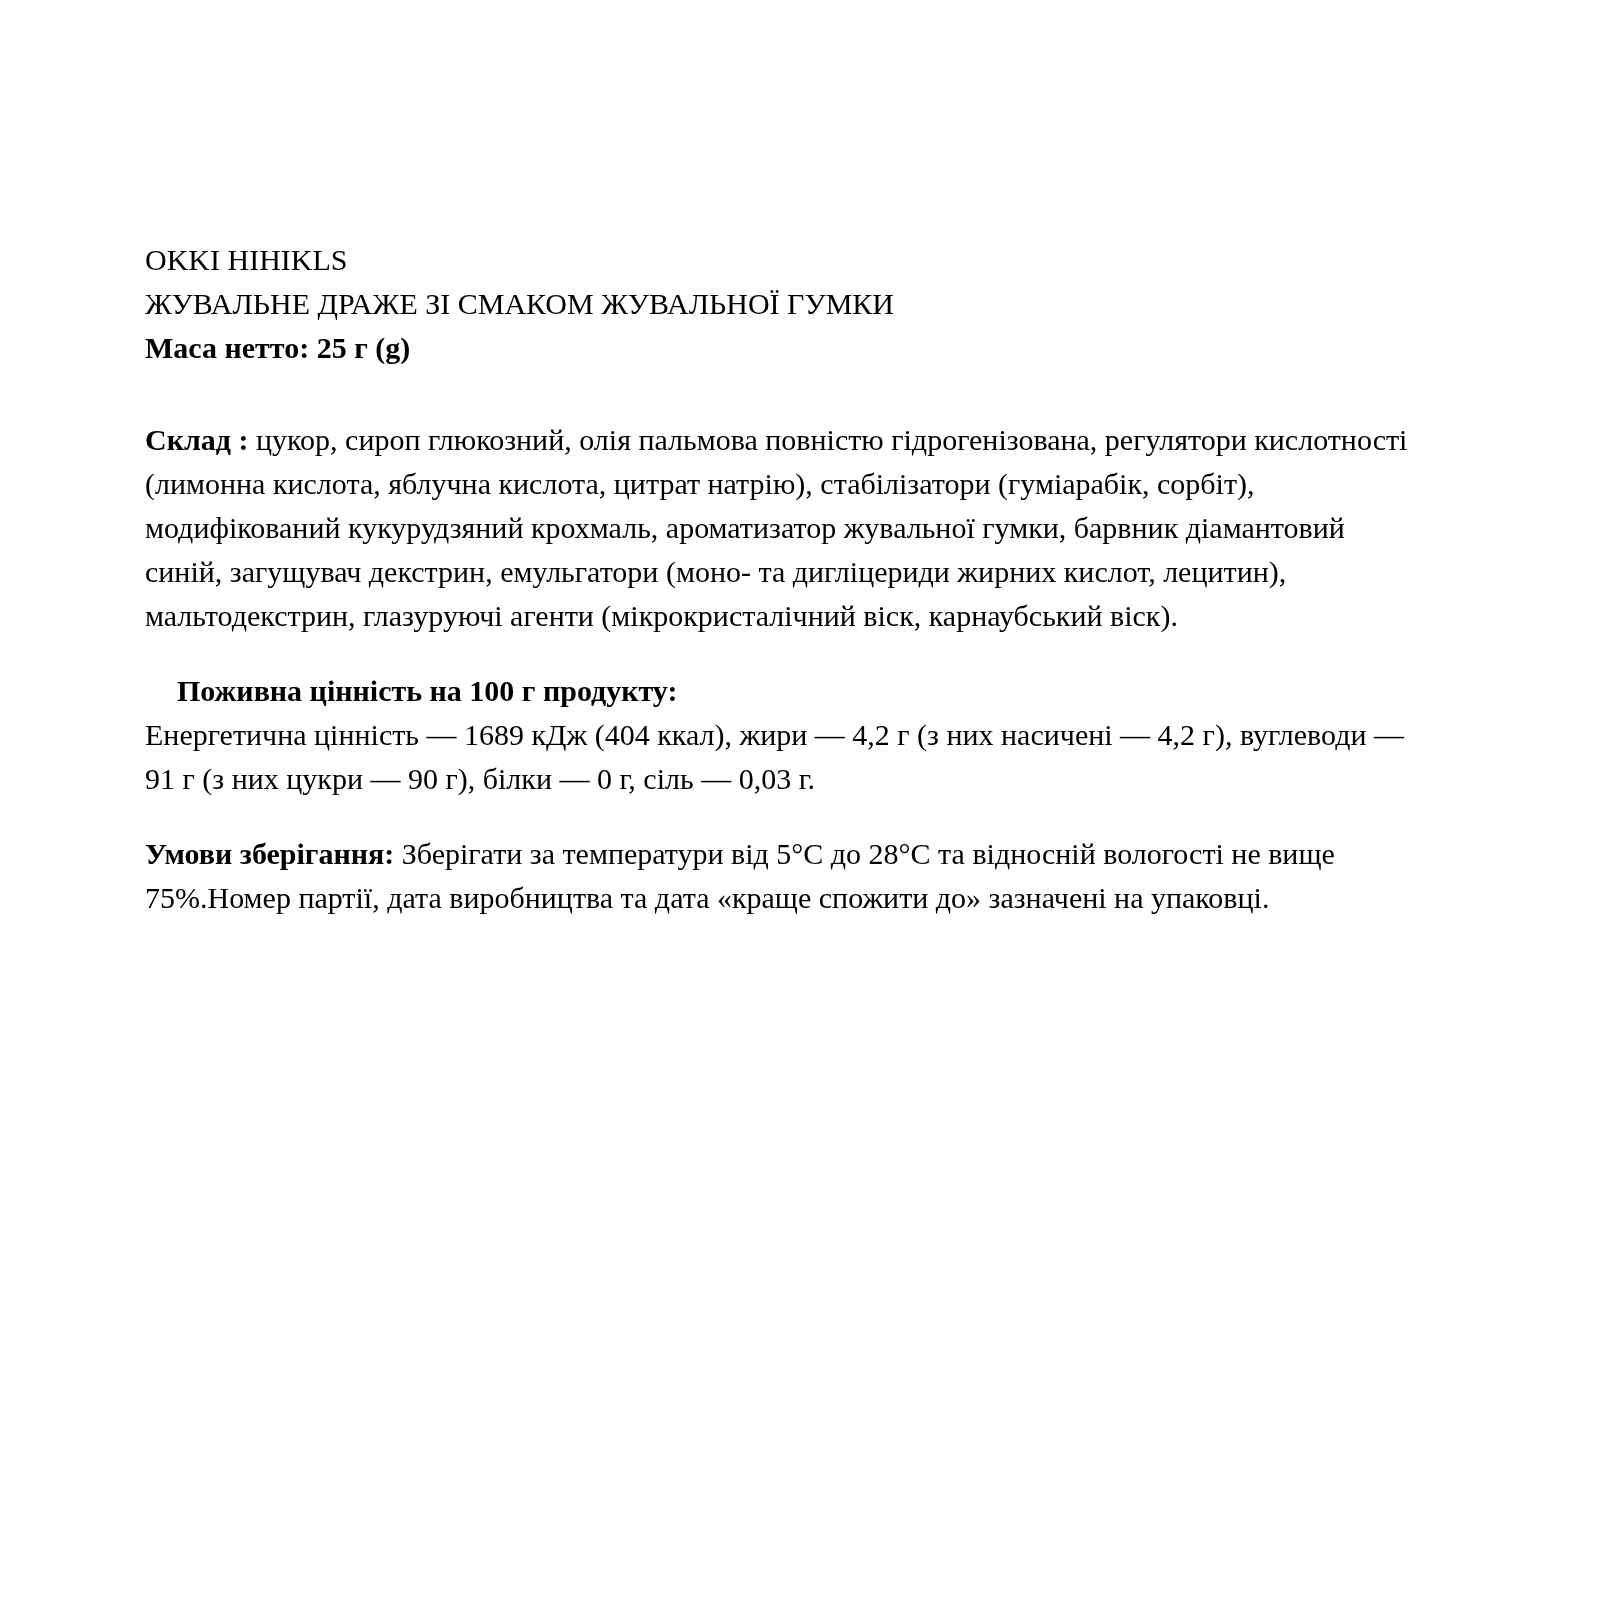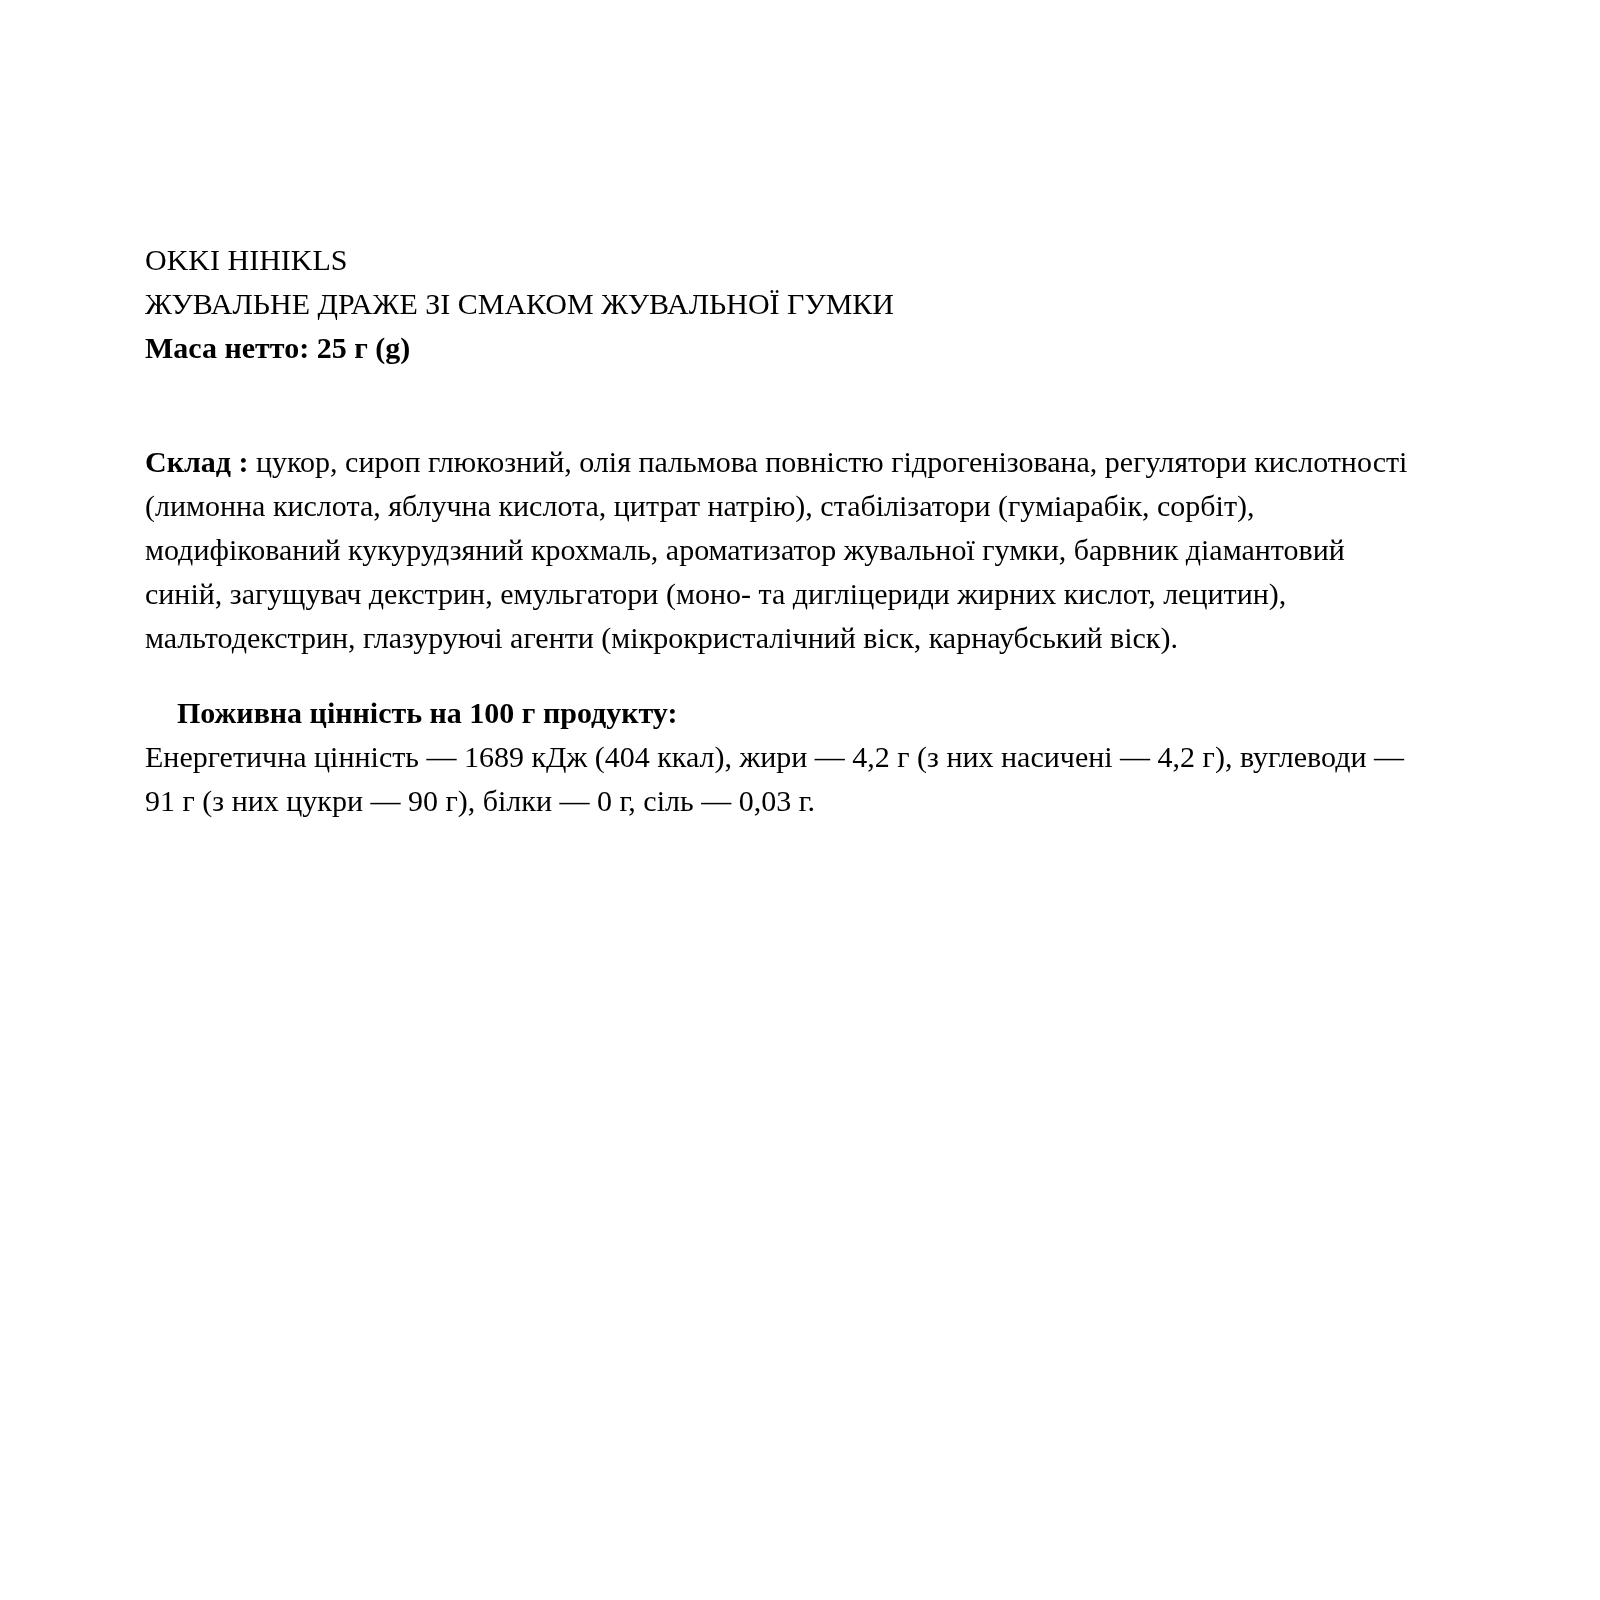--- a/index.html
+++ b/index.html
@@ -20,21 +20,21 @@
   .content {
     position: absolute;
     left: 145px;
     top: 238px;
     width: 1275px;
   }
   p { margin: 0; padding: 0; }
   .bold { font-weight: bold; margin-left: 32px; }
   .title-line { font-weight: normal; }
   .net-weight { font-weight: bold; }
-  .composition { margin-top: 70px; }
+  .composition { margin-top: 48px; }
   .section { margin-top: 31px; }
   b { font-weight: bold; }
 </style>
 </head>
 <body>
 
 <div class="content">
 
   <div class="title-line">OKKI HIHIKLS</div>
 
@@ -44,14 +44,17 @@
 
   <p class="composition"><b>Склад :</b><span> цукор, сироп глюкозний, олія пальмова повністю гідрогенізована, регулятори кислотності (лимонна кислота, яблучна кислота, цитрат натрію), стабілізатори (гуміарабік, сорбіт), модифікований кукурудзяний крохмаль, ароматизатор жувальної гумки, барвник діамантовий синій, загущувач декстрин, емульгатори (моно- та дигліцериди жирних кислот, лецитин), мальтодекстрин, глазуруючі агенти (мікрокристалічний віск, карнаубський віск).</span></p>
 
   <div class="section">
     <p class="bold">Поживна цінність на 100 г продукту:</p>
     <p>Енергетична цінність — 1689 кДж (404 ккал), жири — 4,2 г (з них насичені — 4,2 г), вуглеводи — 91 г (з них цукри — 90 г), білки — 0 г, сіль — 0,03 г.</p>
   </div>
 
 
 
+  <div class="section">
+    <p><b>Умови зберігання:</b><span> Зберігати за температури від 5°С до 28°С та відносній вологості не вище 75%.Номер партії, дата виробництва та дата «краще спожити до» зазначені на упаковці.</span></p>
+  </div>
 
 </div>
 
 </body></html>

